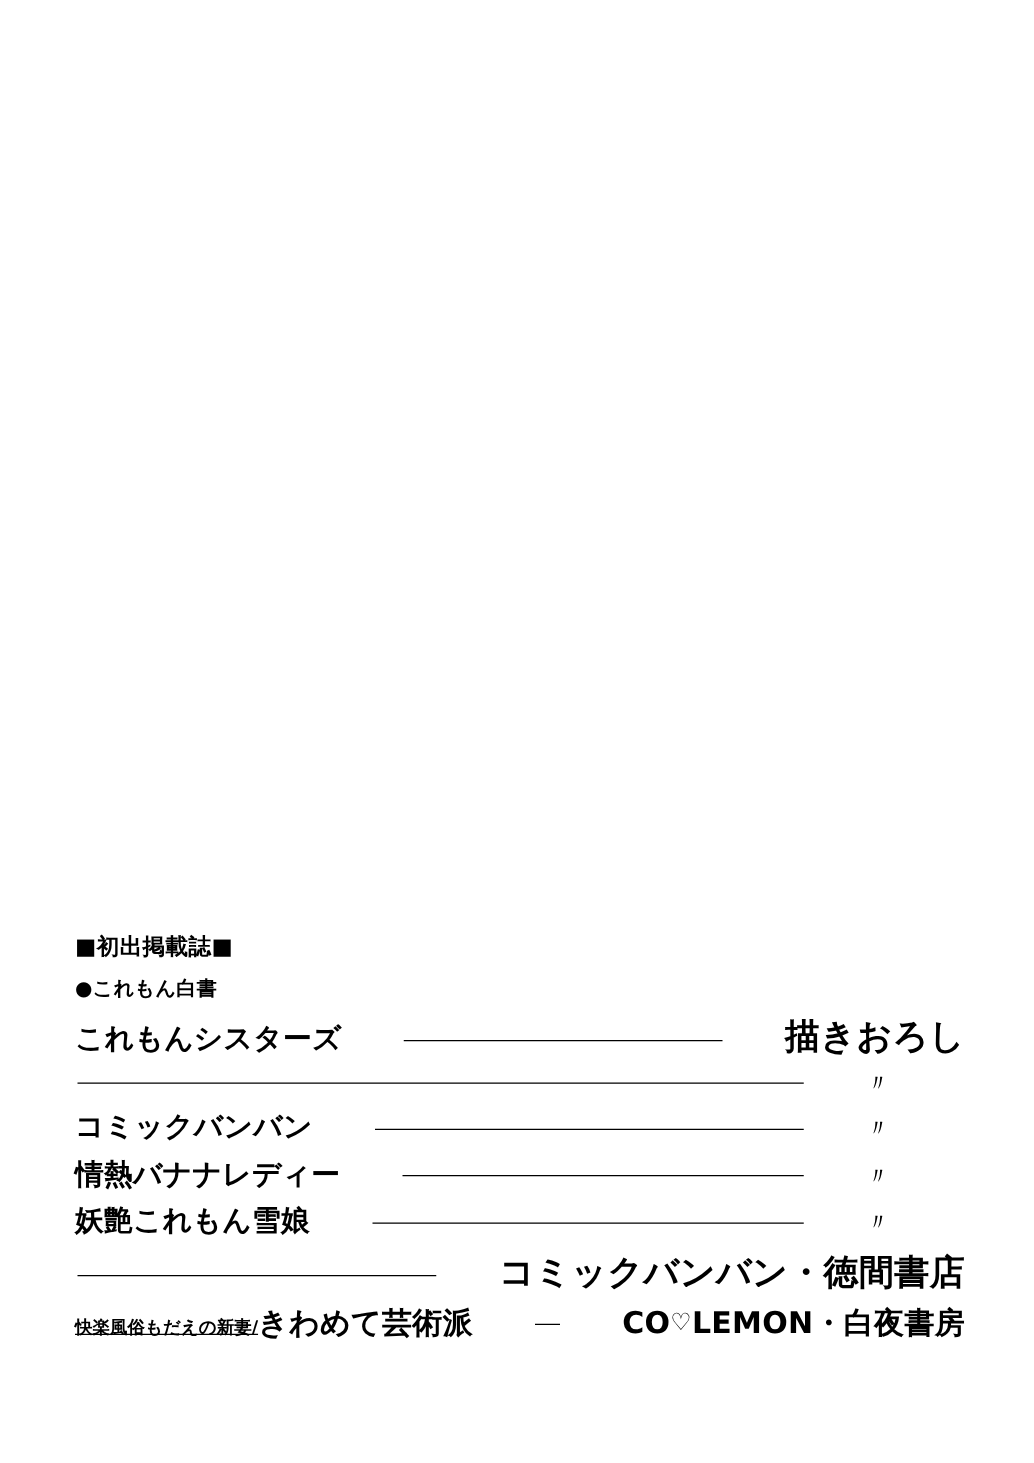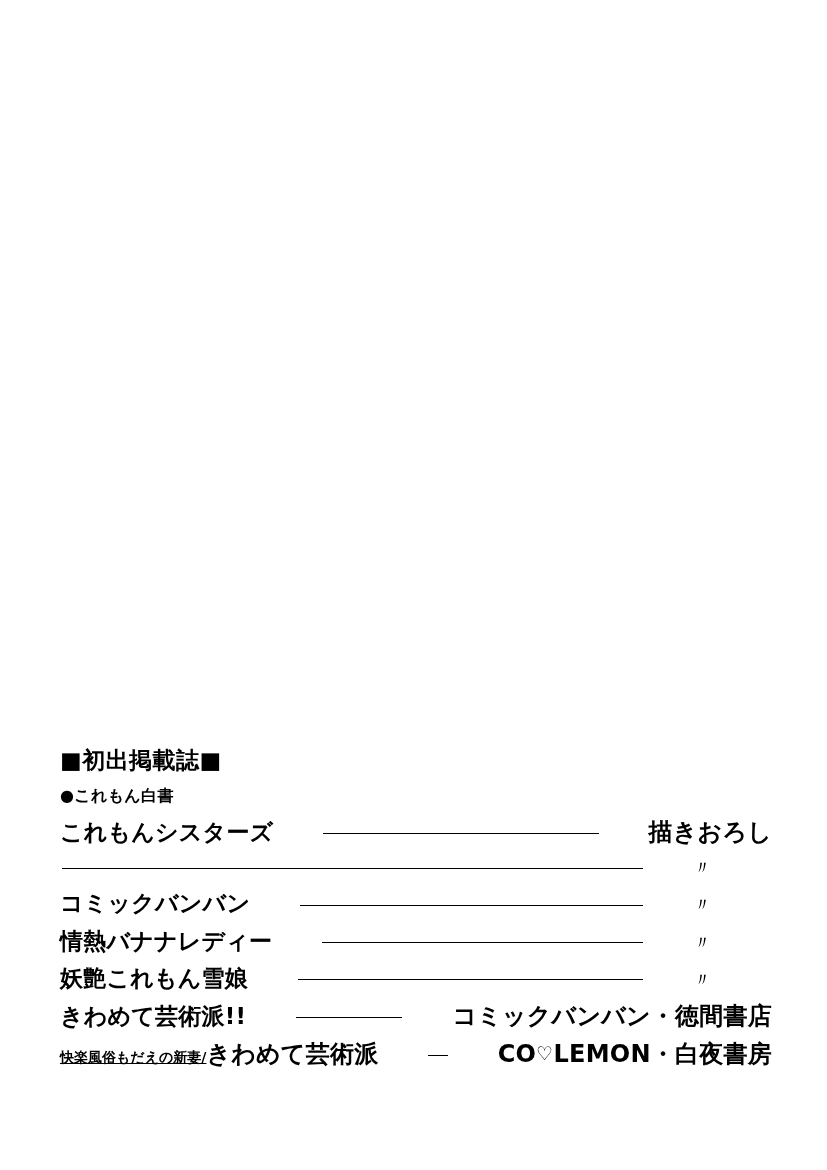--- a/index.html
+++ b/index.html
@@ -23,21 +23,21 @@
   }
 
   .colophon {
     position: absolute;
     left: 60px;
     top: 748px;
     width: 712px;
   }
 
   .section-heading {
-    font-size: 23px;
+    font-size: 18px;
     font-weight: bold;
     letter-spacing: 0.02em;
     line-height: 1.1;
     margin: 0 0 14px 0;
     white-space: nowrap;
   }
 
   .magazine-group-title {
     font-size: 16px;
     font-weight: bold;
@@ -82,21 +82,21 @@
   .toc-leader::after {
     content: "";
     position: absolute;
     left: 0;
     right: 0;
     bottom: 0.36em;
     border-top: 1.6px solid #000;
   }
 
   .toc-source {
-    font-size: 24px;
+    font-size: 28px;
     font-weight: bold;
     letter-spacing: 0.01em;
     line-height: 1.15;
     flex: 0 0 auto;
     text-align: right;
   }
 
   .toc-source.ditto {
     font-size: 19px;
     font-weight: normal;
@@ -147,21 +147,20 @@
       <span class="toc-source ditto">〃</span>
     </div>
 
     <div class="toc-row">
       <span class="toc-title">妖艶これもん雪娘</span>
       <span class="toc-leader"></span>
       <span class="toc-source ditto">〃</span>
     </div>
 
     <div class="toc-row">
-      <span class="toc-title">きわめて芸術派!!</span>
       <span class="toc-leader"></span>
       <span class="toc-source">コミックバンバン・徳間書店</span>
     </div>
 
     <div class="toc-row last">
       <span class="toc-title"><span class="small-prefix">快楽風俗もだえの新妻/</span><span>きわめて芸術派</span></span>
       <span class="toc-leader"></span>
       <span class="toc-source"><span>CO</span><span class="heart">♡</span><span>LEMON・白夜書房</span></span>
     </div>
 

